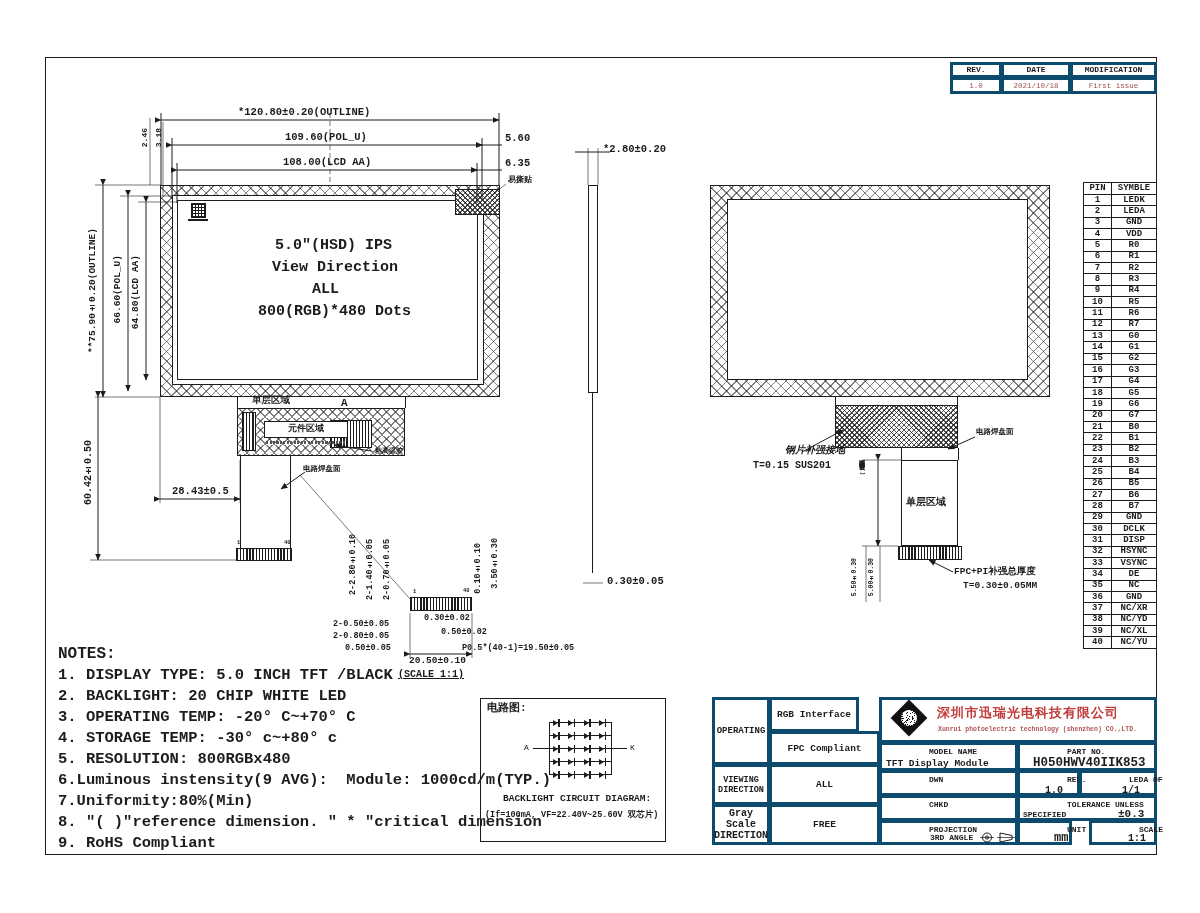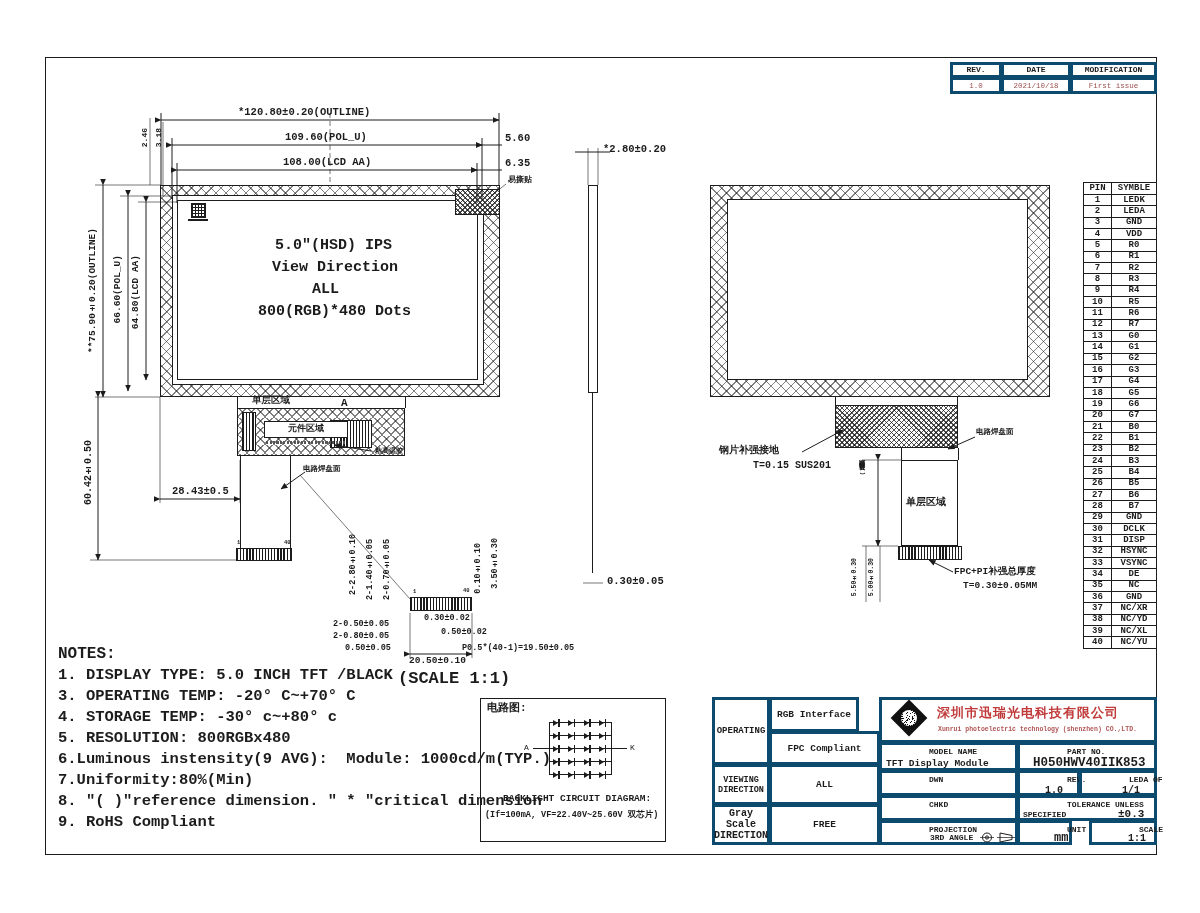--- a/index.html
+++ b/index.html
@@ -124,37 +124,37 @@
     <div class="rot" style="left:383px;top:539px;font-size:8.5px;">2-0.70±0.05</div>
     <div class="rot" style="left:474px;top:543px;font-size:8.5px;">0.10±0.10</div>
     <div class="rot" style="left:491px;top:538px;font-size:8.5px;">3.50±0.30</div>
     <div class="lbl" style="left:333px;top:620px;font-size:8.5px;">2-0.50±0.05</div>
     <div class="lbl" style="left:333px;top:632px;font-size:8.5px;">2-0.80±0.05</div>
     <div class="lbl" style="left:345px;top:644px;font-size:8.5px;">0.50±0.05</div>
     <div class="lbl" style="left:424px;top:614px;font-size:8.5px;">0.30±0.02</div>
     <div class="lbl" style="left:441px;top:628px;font-size:8.5px;">0.50±0.02</div>
     <div class="lbl" style="left:462px;top:644px;font-size:8.5px;">P0.5*(40-1)=19.50±0.05</div>
     <div class="lbl" style="left:409px;top:656px;font-size:9.5px;">20.50±0.10</div>
-    <div class="lbl" style="left:398px;top:670px;font-size:17px;">(SCALE 1:1)</div>
+    <div class="lbl" style="left:398px;top:670px;font-size:10px;text-decoration:underline;">(SCALE 1:1)</div>
   </div>
 
   <div>
     <div class="box" style="left:588px;top:185px;width:10px;height:208px;"></div>
     <div class="vl" style="left:592px;top:393px;height:180px;"></div>
     <div class="lbl" style="left:603px;top:144px;font-size:10.5px;">*2.80±0.20</div>
     <div class="lbl" style="left:607px;top:576px;font-size:10.5px;">0.30±0.05</div>
   </div>
 
   <div>
     <div class="box hatch" style="left:710px;top:185px;width:340px;height:212px;border-width:1.5px;"></div>
     <div class="box" style="left:727px;top:199px;width:301px;height:181px;"></div>
     <div class="vl" style="left:835px;top:397px;height:8px;"></div>
     <div class="vl" style="left:957px;top:397px;height:8px;"></div>
     <div class="box hatch-dense" style="left:835px;top:405px;width:123px;height:43px;"></div>
-    <div class="lbl" style="left:719px;top:446px;font-size:10px;">钢片补强接地</div>
+    <div class="lbl" style="left:785px;top:446px;font-size:10px;font-style:italic;">钢片补强接地</div>
     <div class="lbl" style="left:753px;top:461px;font-size:10px;">T=0.15 SUS201</div>
     <div class="lbl" style="left:976px;top:428px;font-size:7.5px;">电路焊盘面</div>
     <div class="vl" style="left:901px;top:448px;height:12px;"></div>
     <div class="vl" style="left:958px;top:448px;height:12px;"></div>
     <div class="box" style="left:901px;top:460px;width:57px;height:86px;"></div>
     <div class="lbl" style="left:906px;top:498px;font-size:10px;">单层区域</div>
     <div class="box comb" style="left:898px;top:546px;width:64px;height:14px;"></div>
     <div class="lbl" style="left:954px;top:567px;font-size:9.5px;">FPC+PI补强总厚度</div>
     <div class="lbl" style="left:963px;top:581px;font-size:9.5px;">T=0.30±0.05MM</div>
     <div class="rot" style="left:852px;top:558px;font-size:6.5px;">5.50±0.30</div>
@@ -371,20 +371,21 @@
           <td>NC/YU</td>
         </tr>
       </tbody>
   </table>
 
   <div style="position:absolute;left:58px;top:644px;width:440px;">
     <div class="note-line" style="font-size:16px;">NOTES:</div>
     <div>
 
     <div class="note-line">1. DISPLAY TYPE: 5.0 INCH TFT /BLACK</div>
+        <div class="note-line">2. BACKLIGHT: 20 CHIP WHITE LED</div>
         <div class="note-line">3. OPERATING TEMP: -20° C~+70° C</div>
         <div class="note-line">4. STORAGE TEMP: -30° c~+80° c</div>
         <div class="note-line">5. RESOLUTION: 800RGBx480</div>
         <div class="note-line">6.Luminous instensity(9 AVG):  Module: 1000cd/m(TYP.)</div>
         <div class="note-line">7.Uniformity:80%(Min)</div>
         <div class="note-line">8. ″( )″reference dimension. ″ * ″critical dimension</div>
         <div class="note-line">9. RoHS Compliant</div>
       </div>
   </div>
 

